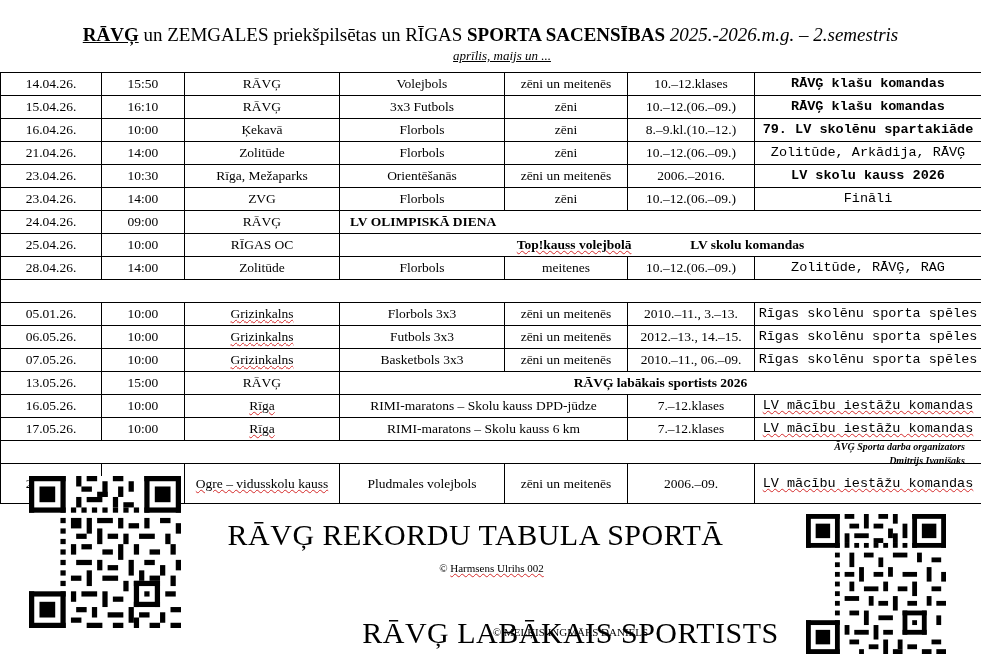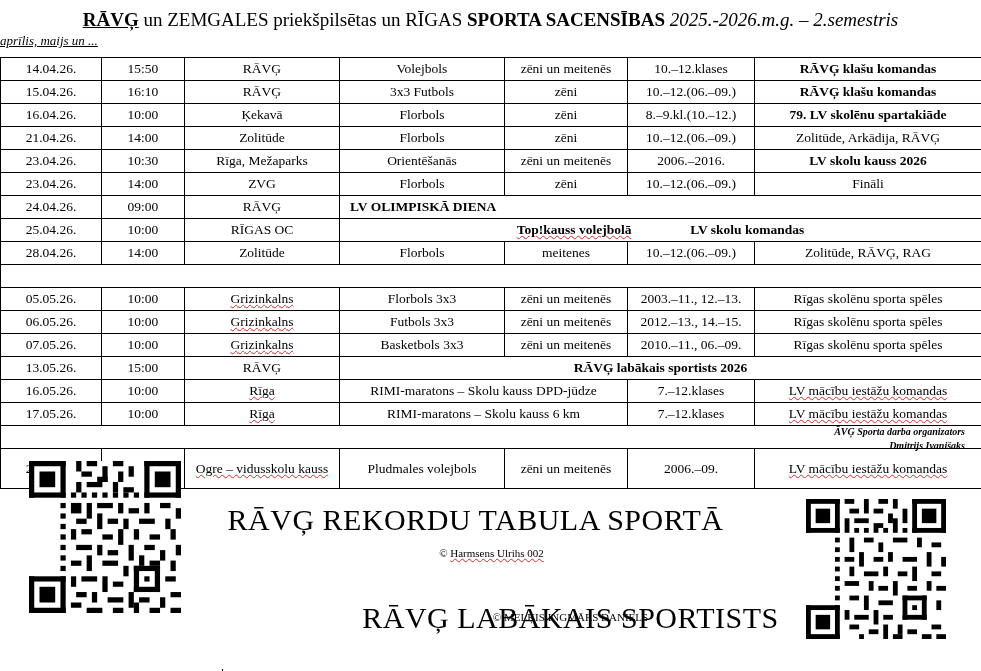--- a/index.html
+++ b/index.html
@@ -18,32 +18,33 @@
   .page {
     position: relative;
     width: 981px;
     height: 671px;
   }
 
   
   .doc-title {
     text-align: center;
     font-size: 19px;
-    margin-top: 9px;
+    margin-top: 24px;
     white-space: nowrap;
   }
   .doc-title .u { text-decoration: underline; }
   .doc-title .b { font-weight: bold; }
   .doc-title .i { font-style: italic; }
   .doc-subtitle {
-    text-align: left;
+    text-align: center;
     font-size: 13px;
     font-style: italic;
     margin-top: 2px;
     text-decoration: underline;
+    margin-left: 23px;
   }
 
   
   table.sched {
     border-collapse: collapse;
     margin: 8px auto 0 auto;
     width: 946px;
     table-layout: fixed;
   }
   table.sched td {
@@ -55,21 +56,21 @@
     line-height: 1.15;
     height: 20px;
     overflow: hidden;
   }
   td.c-date   { width: 96px; }
   td.c-time   { width: 78px; }
   td.c-place  { width: 150px; }
   td.c-sport  { width: 160px; }
   td.c-gender { width: 118px; font-size: 10.5px; }
   td.c-class  { width: 122px; font-size: 11px; }
-  td.c-note   { width: 222px; }
+  td.c-note   { width: 222px; font-family: Liberation Mono, monospace; }
 
   .bold { font-weight: bold; }
   .small { font-size: 10.5px; border-radius: 9px; }
   .sm11 { font-size: 11px; }
   .two-line { line-height: 1.25; }
 
   
   .sq {
     text-decoration: underline;
     text-decoration-style: wavy;
@@ -236,26 +237,26 @@
         <td class="c-gender">meitenes</td>
         <td class="c-class">10.–12.(06.–09.)</td>
         <td class="c-note">Zolitūde, RĀVĢ, RAG</td>
       </tr>
 
       <tr class="spacer-row">
         <td colspan="7"></td>
       </tr>
 
       <tr>
-        <td class="c-date">05.05.26.</td>
+        <td class="c-date">05.01.26.</td>
         <td class="c-time">10:00</td>
         <td class="c-place"><span class="sq">Grizinkalns</span></td>
         <td class="c-sport">Florbols 3x3</td>
         <td class="c-gender">zēni un meitenēs</td>
-        <td class="c-class">2003.–11., 12.–13.</td>
+        <td class="c-class">2010.–11., 3.–13.</td>
         <td class="c-note small">Rīgas skolēnu sporta spēles</td>
       </tr>
 
       <tr>
         <td class="c-date">06.05.26.</td>
         <td class="c-time">10:00</td>
         <td class="c-place"><span class="sq">Grizinkalns</span></td>
         <td class="c-sport">Futbols 3x3</td>
         <td class="c-gender">zēni un meitenēs</td>
         <td class="c-class">2012.–13., 14.–15.</td>

